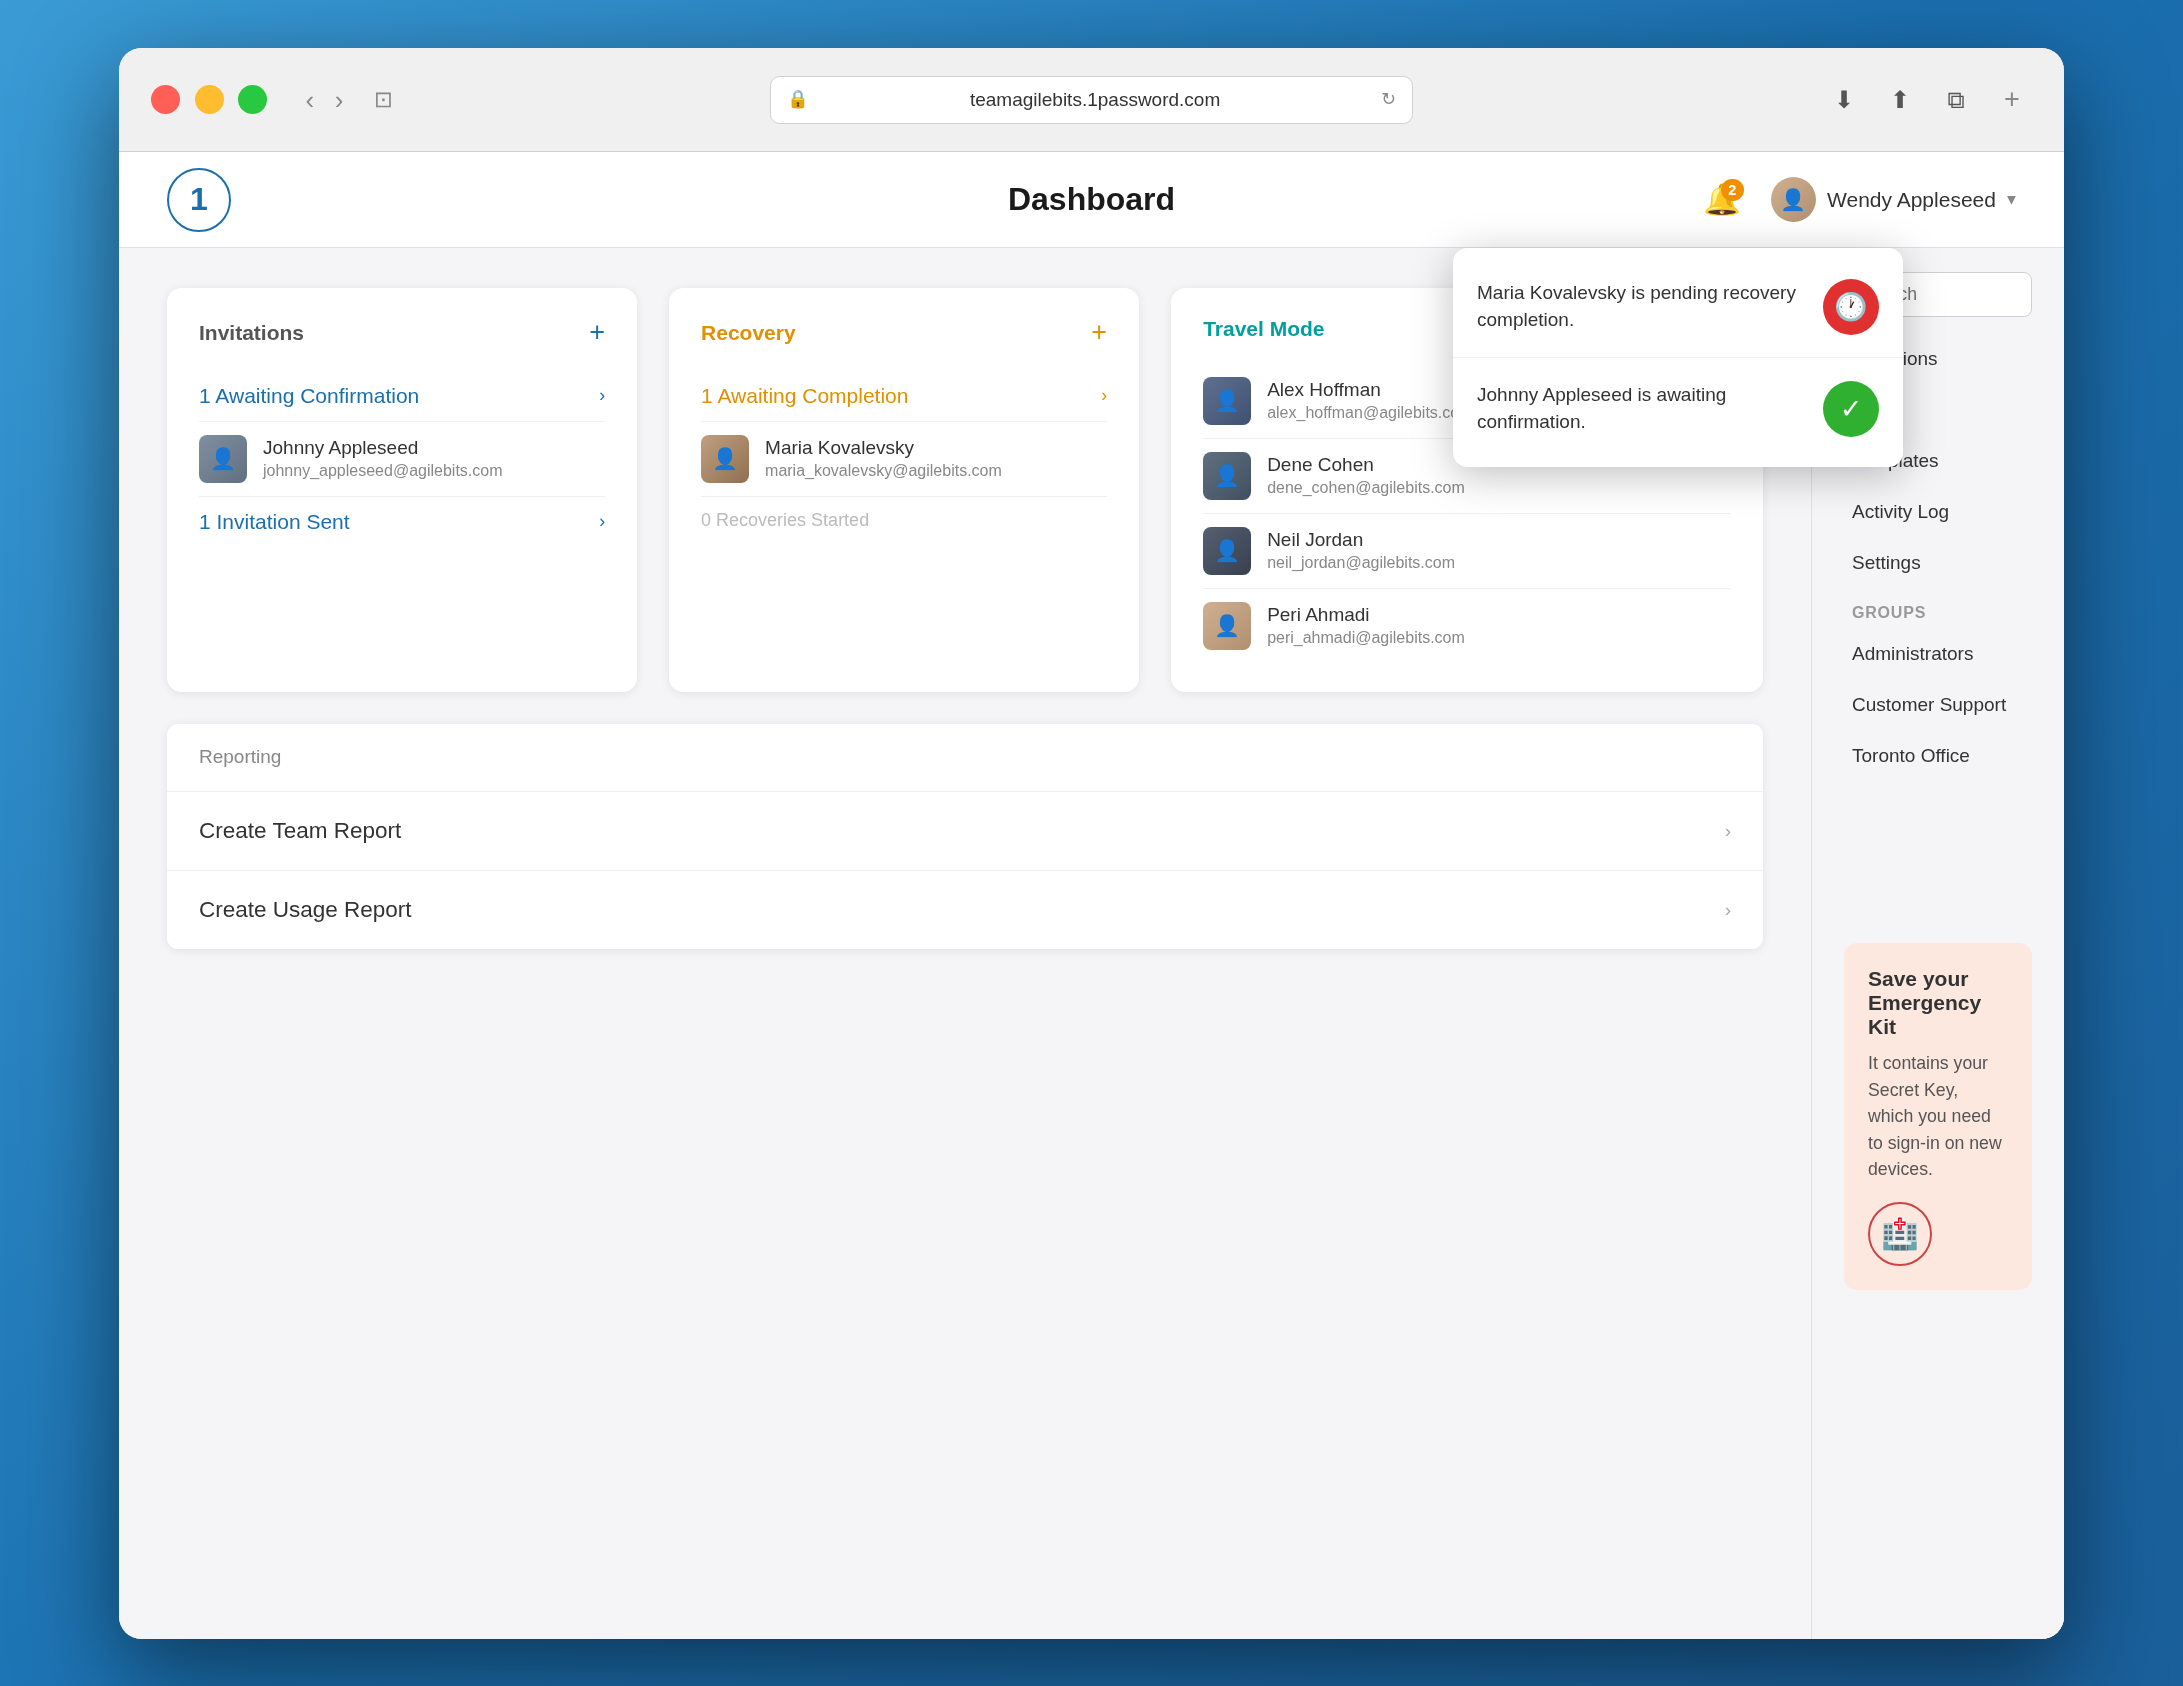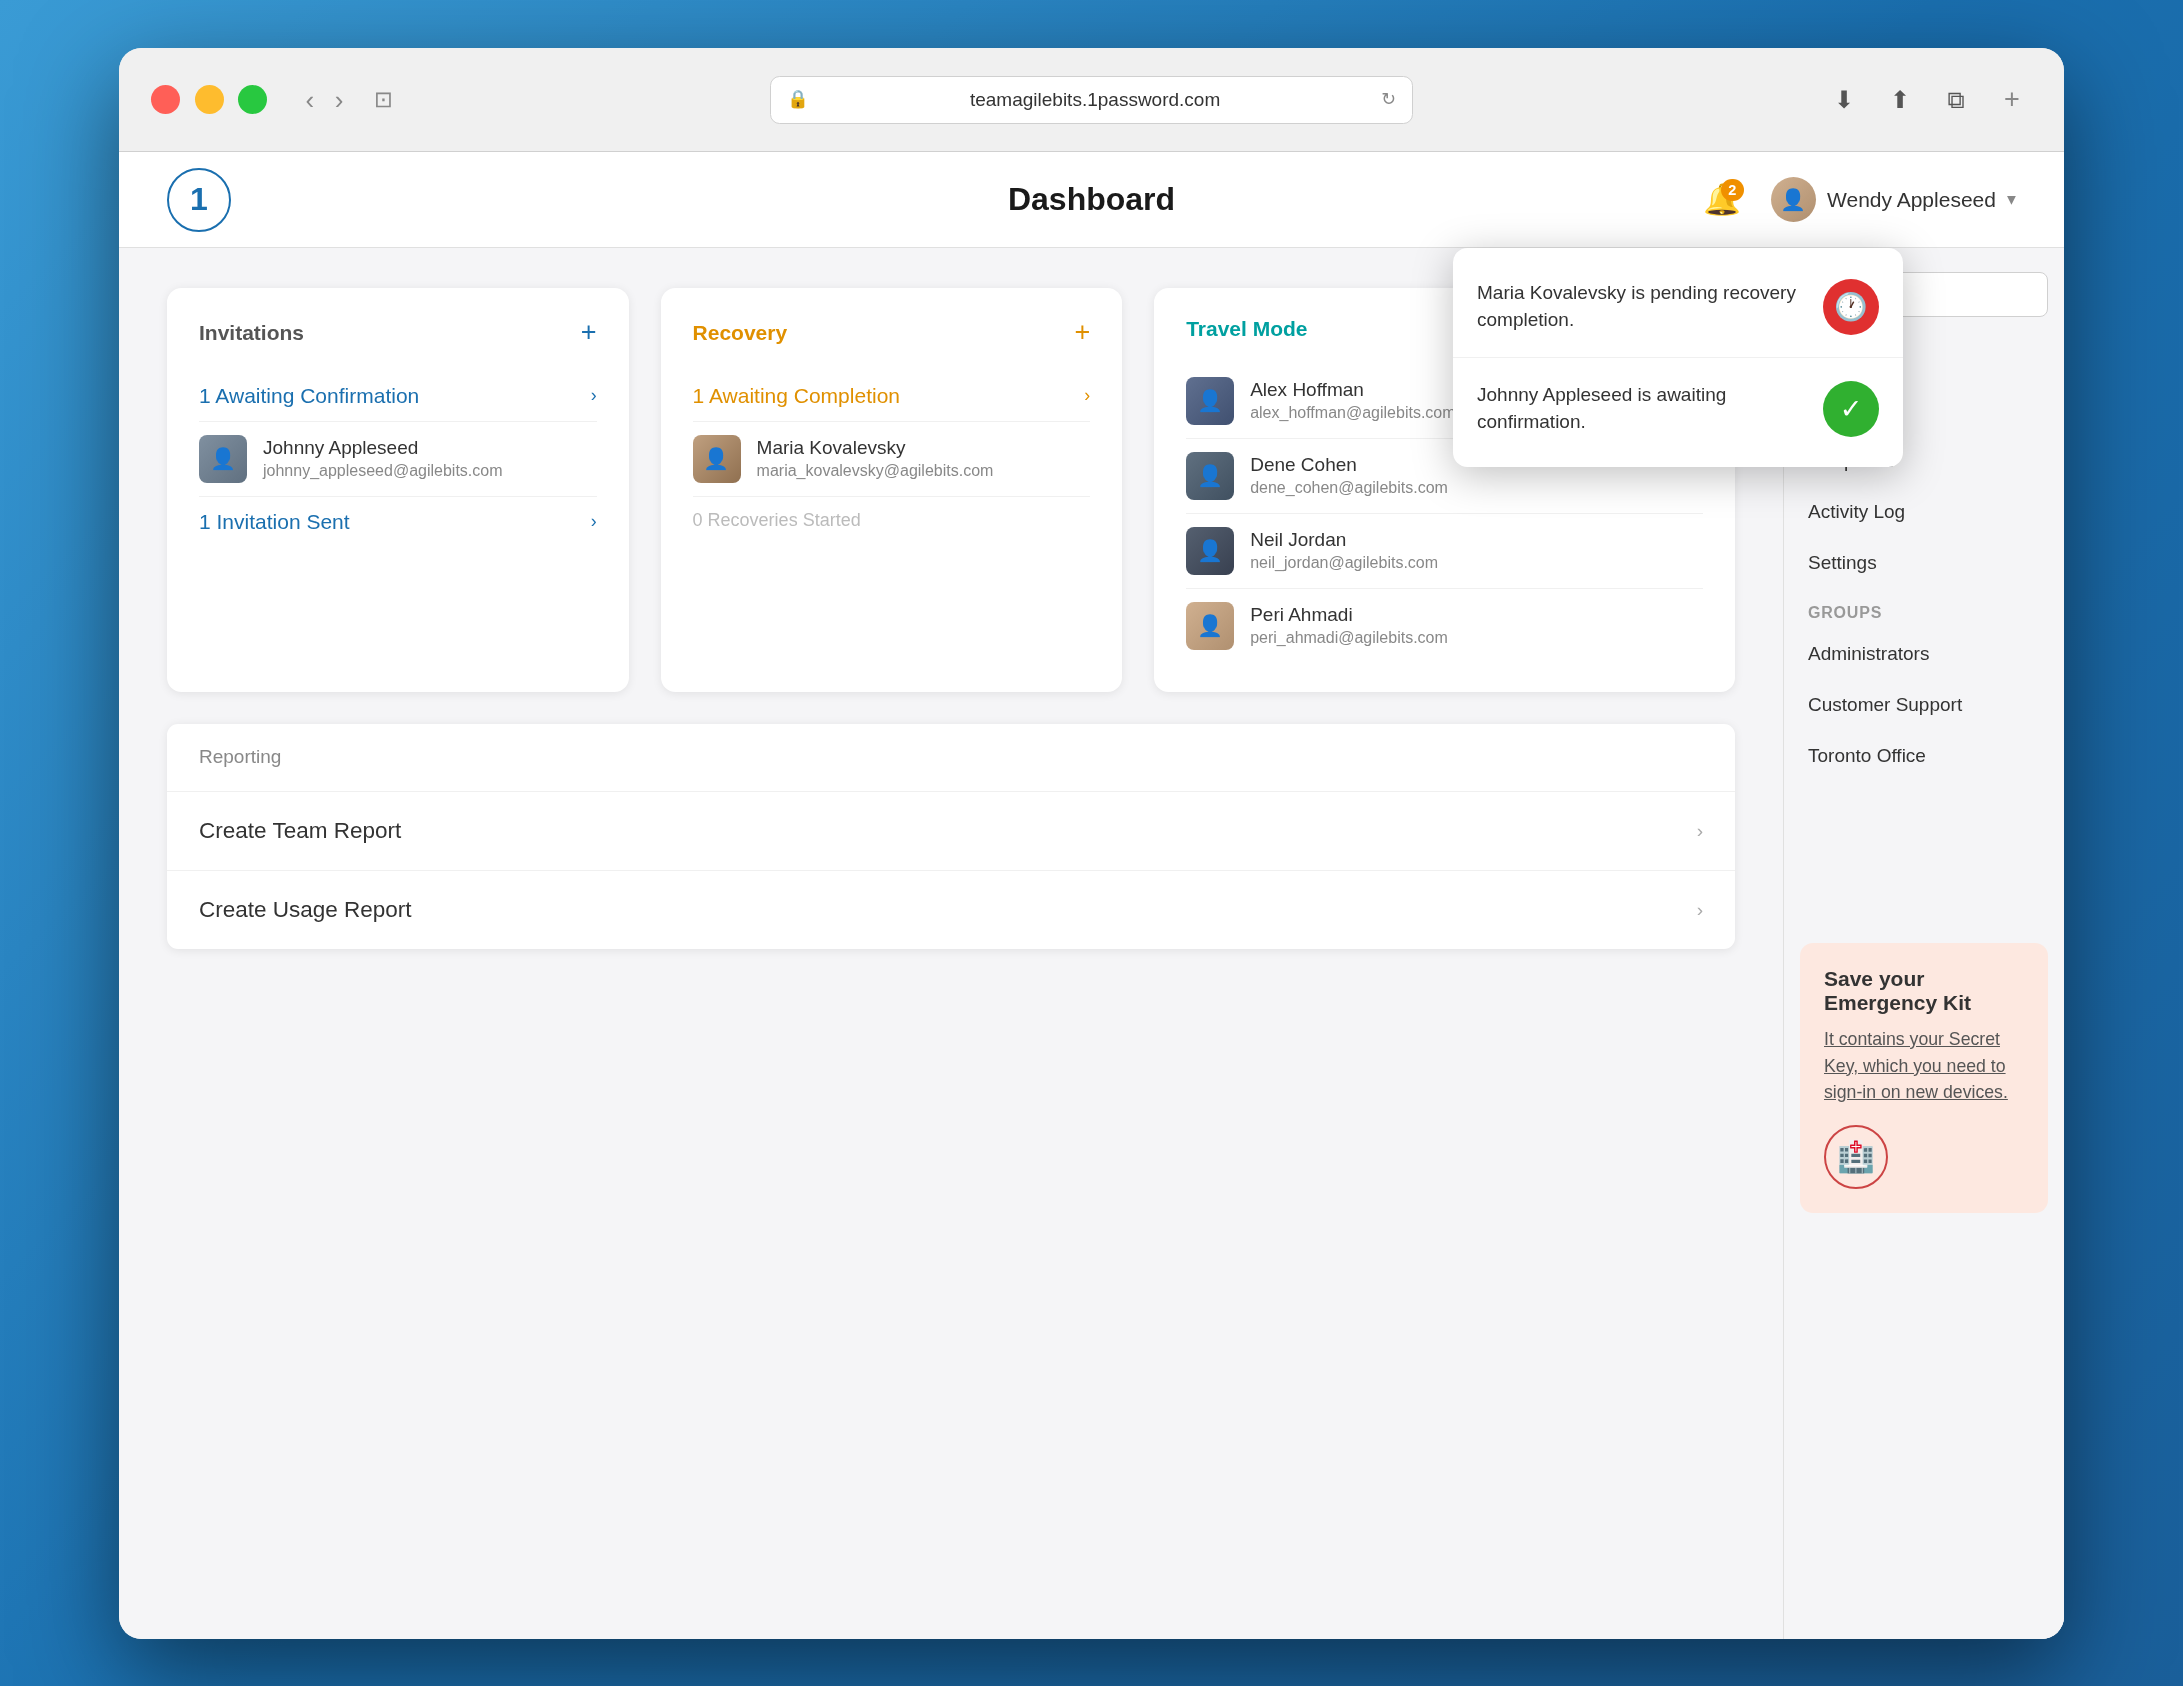--- a/index.html
+++ b/index.html
@@ -390,24 +390,24 @@
       align-items: center;
       justify-content: center;
       font-size: 27px;
       flex-shrink: 0;
     }
     .notif-icon-red { background: #e03030; color: white; }
     .notif-icon-green { background: #30b030; color: white; }
 
     
     .right-panel {
-      width: 281px;
+      width: 253px;
       background: #f5f5f7;
       border-left: 0.8px solid #e0e0e0;
-      padding: 16px 0;
+      padding: 16px 16px;
       flex-shrink: 0;
       overflow-y: auto;
     }
     .right-panel-search {
       margin: 8px 16px 16px;
       background: #fff;
       border: 0.8px solid #d0d0d0;
       border-radius: 8px;
       padding: 11.2px 16px;
       font-size: 17.7px;
@@ -432,21 +432,21 @@
     }
 
     .emergency-kit {
       margin: 16px;
       background: #fde8e0;
       border-radius: 13px;
       padding: 24px;
       margin-top: auto;
     }
     .ek-title { font-size: 21px; font-weight: 600; color: #333; margin-bottom: 11.2px; }
-    .ek-text { font-size: 17.7px; color: #555; line-height: 1.5; margin-bottom: 19px; text-decoration: underline; }
+    .ek-text { font-size: 17.7px; color: #555; line-height: 1.5; margin-bottom: 19px; }
     .ek-icon {
       width: 64px;
       height: 64px;
       border-radius: 50%;
       border: 2.4px solid #cc4444;
       display: flex;
       align-items: center;
       justify-content: center;
       font-size: 30.5px;
       color: #cc4444;

